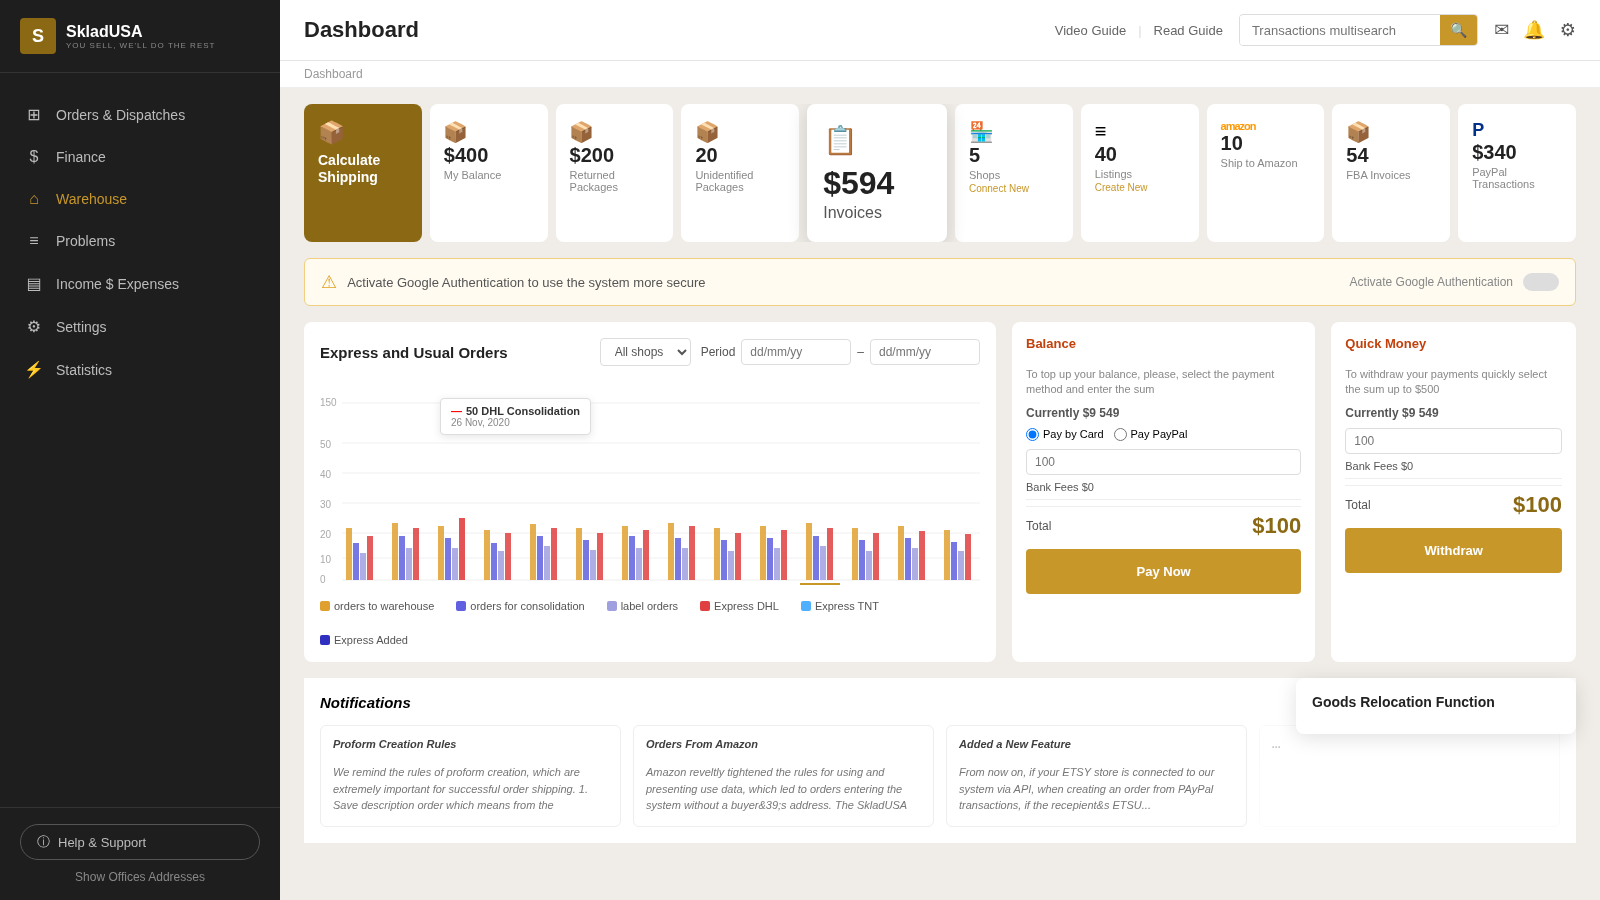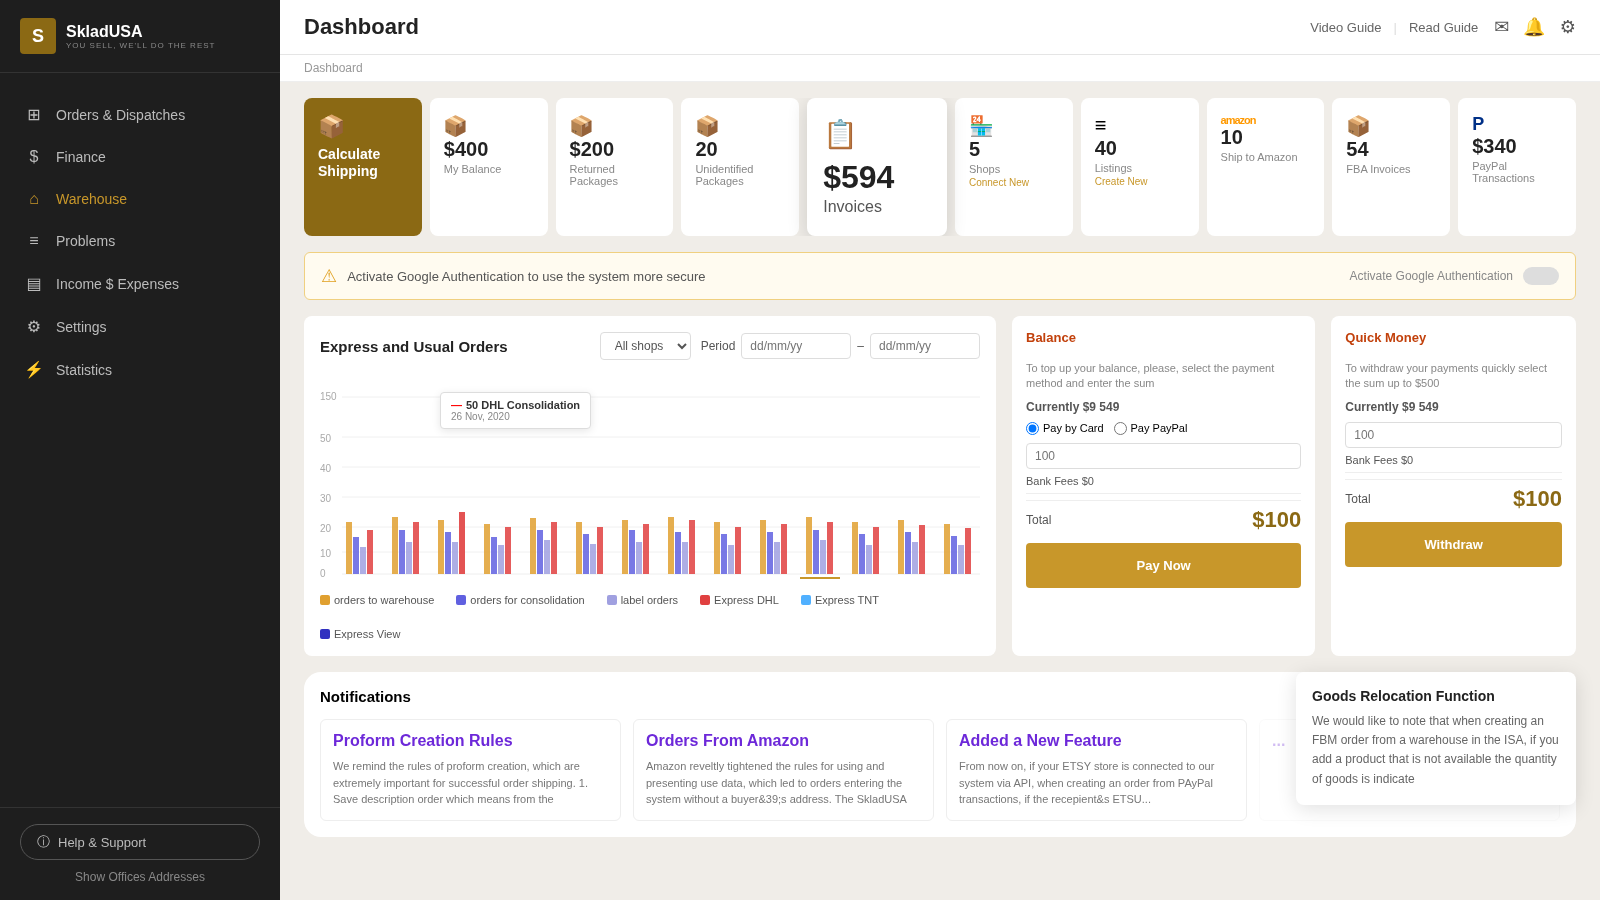--- a/index.html
+++ b/index.html
@@ -165,27 +165,27 @@
     }
     .bank-fees { font-size: 11px; color: #555; margin-bottom: 6px; }
     .total-row { display: flex; justify-content: space-between; align-items: center; font-size: 12px; color: #555; padding-top: 6px; border-top: 1px solid #eee; margin-bottom: 10px; }
     .total-amount { font-size: 22px; font-weight: 700; color: #8b6914; }
     .action-btn {
       background: #c8972a; color: white; border: none; border-radius: 4px;
       padding: 15px; font-size: 13px; font-weight: 600; cursor: pointer; width: 100%;
     }
 
     
-    .notifications-section { background: white; border-radius: 17px; padding: 16px; }
+    .notifications-section { background: white; border-radius: 0; padding: 16px; font-style: italic; }
     .notifications-header { display: flex; justify-content: space-between; align-items: center; margin-bottom: 14px; }
     .notifications-title { font-size: 15px; font-weight: 600; }
     .view-all { color: #c8972a; font-size: 12px; cursor: pointer; }
     .notification-cards { display: flex; gap: 12px; }
     .notification-card { flex: 1; border: 1px solid #eee; border-radius: 6px; padding: 12px; min-width: 0; }
-    .notif-title { font-size: 16px; font-weight: 600; color: #6d28d9; margin-bottom: 8px; }
+    .notif-title { font-size: 11px; font-weight: 600; color: #404040; margin-bottom: 14px; }
     .notif-text { font-size: 11px; color: #777; line-height: 1.5; }
 
     
     .overlay-card {
       position: absolute; right: 0; top: 0;
       background: white; border-radius: 8px; padding: 16px;
       width: 280px; box-shadow: 0 4px 20px rgba(0,0,0,0.12);
       z-index: 20;
     }
     .overlay-card-title { font-size: 14px; font-weight: 700; color: #222; margin-bottom: 8px; }
@@ -245,20 +245,24 @@
 
 <div class="main">
 
   <div class="header">
     <div style="font-size:22px;font-weight:700;color:#222;">Dashboard</div>
     <div class="header-right">
       <div class="header-links">
         <span>Video Guide</span>
         <span style="color:#ddd;">|</span>
         <span>Read Guide</span>
+      </div>
+      <div class="search-box">
+        <input class="search-input" type="text" placeholder="Transactions multisearch" style="">
+        <button class="search-btn">🔍</button>
       </div>
       <div class="header-icons">
         <span class="header-icon">✉</span>
         <span class="header-icon">🔔</span>
         <span class="header-icon">⚙</span>
       </div>
     </div>
   </div>
   <div class="breadcrumb">Dashboard</div>
 
@@ -482,21 +486,21 @@
           <div class="legend-item">
             <div class="legend-dot" style="background:#e04040;"></div>
             <span>Express DHL</span>
           </div>
           <div class="legend-item">
             <div class="legend-dot" style="background:#50b0ff;"></div>
             <span>Express TNT</span>
           </div>
           <div class="legend-item">
             <div class="legend-dot" style="background:#3030c0;"></div>
-            <span>Express View</span>
+            <span>Express Added</span>
           </div>
         </div>
       </div>
 
       <div class="side-panel">
         <div class="side-panel-title">Balance</div>
         <div class="side-panel-desc">To top up your balance, please, select the payment method and enter the sum</div>
         <div class="currently">
           <span>Currently</span> <span>$9 549</span>
         </div>
@@ -561,18 +565,17 @@
             <div class="notif-text">From now on, if your ETSY store is connected to our system via API, when creating an order from PAyPal transactions, if the recepient&amp;s ETSU...</div>
           </div>
           <div class="notification-card" style="opacity:0.3;">
             <div class="notif-title">...</div>
           </div>
         </div>
       </div>
 
       <div class="overlay-card">
         <div class="overlay-card-title">Goods Relocation Function</div>
-        <div class="overlay-card-text">We would like to note that when creating an FBM order from a warehouse in the ISA, if you add a product that is not available the quantity of goods is indicate</div>
       </div>
     </div>
 
   </div>
 </div>
 
 </body></html>

